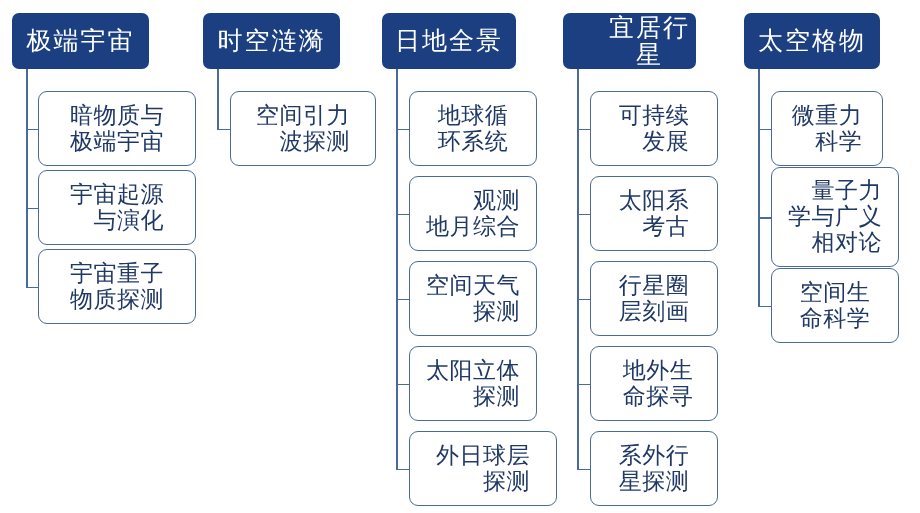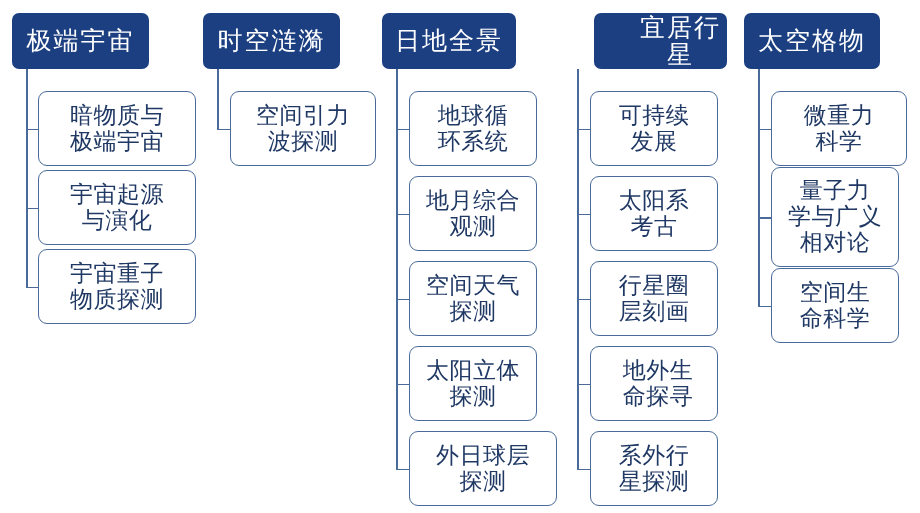--- a/index.html
+++ b/index.html
@@ -32,21 +32,21 @@
     background:#ffffff;
     border:1.6px solid #4a6b9a;
     border-radius:9px;
     color:#1f3864;
     display:flex;
     align-items:center;
     justify-content:center;
     font-size:23px;
     line-height:1.12;
     box-sizing:border-box;
-    text-align:center;
+    text-align:right;
     letter-spacing:0.5px;
     padding:0 4px;
   }
   .child-box span{display:block;}
 
   .v-line{
     position:absolute;
     width:1.6px;
     background:#4a6b9a;
   }
@@ -97,22 +97,22 @@
     <div class="h-line" style="left: 396px; top: 128.5px; width: 13px;"></div>
     <div class="child-box" style="left: 409px; top: 91px; width: 128px; height: 75px;">
       <div>
         <span>地球循</span>
         <span>环系统</span>
       </div>
     </div>
     <div class="h-line" style="left: 396px; top: 213.5px; width: 13px;"></div>
     <div class="child-box" style="left: 409px; top: 176px; width: 128px; height: 75px;">
       <div>
+        <span>观测</span>
         <span>地月综合</span>
-        <span>观测</span>
       </div>
     </div>
     <div class="h-line" style="left: 396px; top: 298.5px; width: 13px;"></div>
     <div class="child-box" style="left: 409px; top: 261px; width: 128px; height: 75px;">
       <div>
         <span>空间天气</span>
         <span>探测</span>
       </div>
     </div>
     <div class="h-line" style="left: 396px; top: 383.5px; width: 13px;"></div>
@@ -122,21 +122,21 @@
         <span>探测</span>
       </div>
     </div>
     <div class="h-line" style="left: 396px; top: 468.5px; width: 13px;"></div>
     <div class="child-box" style="left: 409px; top: 431px; width: 148px; height: 75px;">
       <div>
         <span>外日球层</span>
         <span>探测</span>
       </div>
     </div>
-    <div class="head-box" style="left: 594px; top: 13px; width: 133px; height: 56px; padding-left: 40px;">宜居行星</div>
+    <div class="head-box" style="left: 563px; top: 13px; width: 133px; height: 56px; padding-left: 40px;">宜居行星</div>
     <div class="v-line" style="left: 577px; top: 69px; height: 399.5px;"></div>
     <div class="h-line" style="left: 577px; top: 128.5px; width: 13px;"></div>
     <div class="child-box" style="left: 590px; top: 91px; width: 128px; height: 75px;">
       <div>
         <span>可持续</span>
         <span>发展</span>
       </div>
     </div>
     <div class="h-line" style="left: 577px; top: 213.5px; width: 13px;"></div>
     <div class="child-box" style="left: 590px; top: 176px; width: 128px; height: 75px;">
@@ -162,21 +162,21 @@
     <div class="h-line" style="left: 577px; top: 468.5px; width: 13px;"></div>
     <div class="child-box" style="left: 590px; top: 431px; width: 128px; height: 75px;">
       <div>
         <span>系外行</span>
         <span>星探测</span>
       </div>
     </div>
     <div class="head-box" style="left: 744px; top: 13px; width: 136px; height: 56px;">太空格物</div>
     <div class="v-line" style="left: 758px; top: 69px; height: 236.5px;"></div>
     <div class="h-line" style="left: 758px; top: 128.5px; width: 13px;"></div>
-    <div class="child-box" style="left: 771px; top: 91px; width: 136px; height: 75px;">
+    <div class="child-box" style="left: 771px; top: 91px; width: 112px; height: 75px;">
       <div>
         <span>微重力</span>
         <span>科学</span>
       </div>
     </div>
     <div class="h-line" style="left: 758px; top: 217px; width: 13px;"></div>
     <div class="child-box" style="left: 771px; top: 167px; width: 128px; height: 100px;">
       <div>
         <span>量子力</span>
         <span>学与广义</span>

